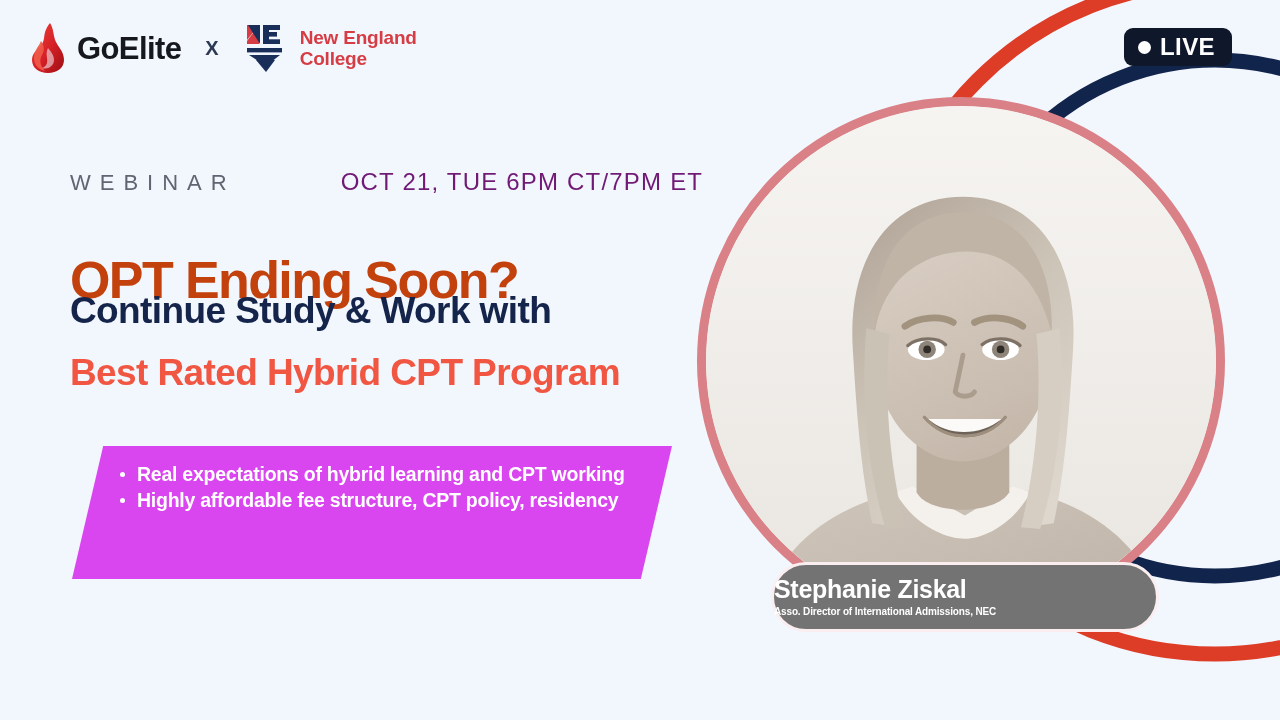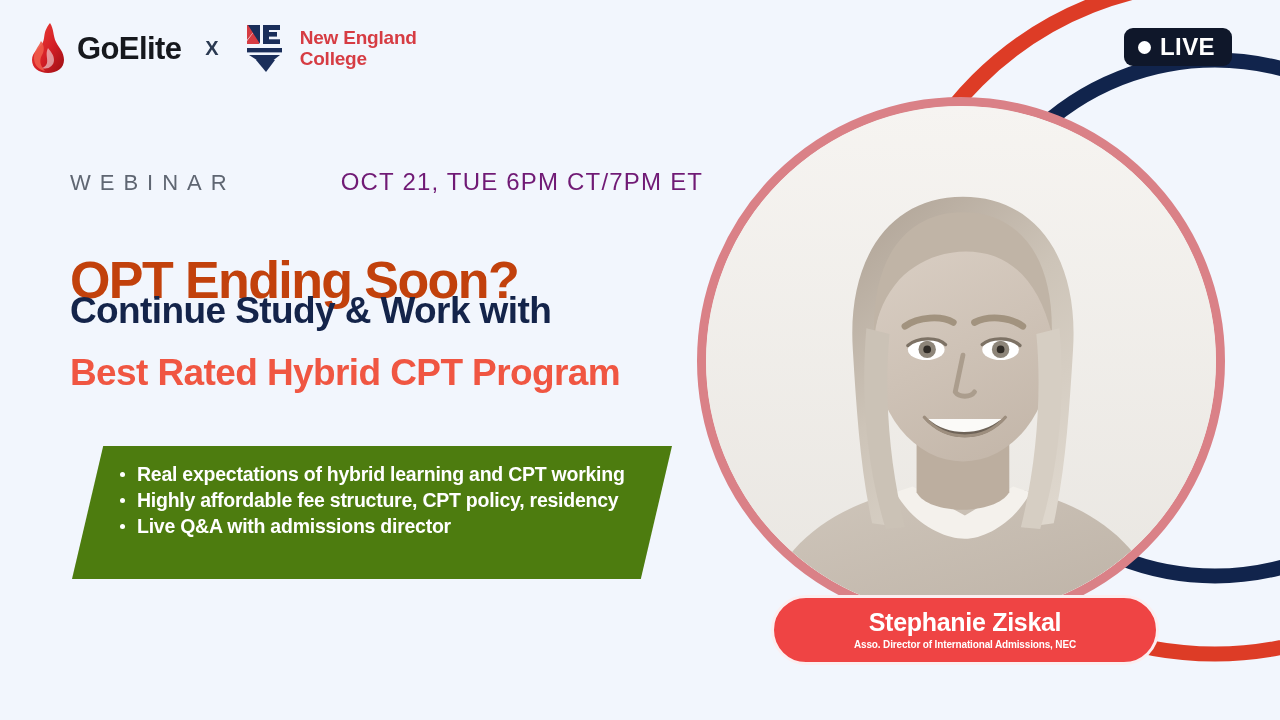--- a/index.html
+++ b/index.html
@@ -172,21 +172,21 @@
     z-index: 5;
   }
 
   
   .bullets-panel {
     position: absolute;
     left: 72px;
     top: 446px;
     width: 600px;
     height: 133px;
-    background: #4d7c0f;
+    background: #d946ef;
     clip-path: polygon(5.2% 0%, 100% 0%, 94.8% 100%, 0% 100%);
     z-index: 5;
   }
   .bullets-list {
     margin: 0;
     padding: 15px 0 0 48px;
     list-style: none;
   }
   .bullets-list li {
     position: relative;
@@ -239,30 +239,29 @@
     height: 100%;
   }
 
   
   .speaker-badge {
     position: absolute;
     left: 771px;
     top: 562px;
     width: 388px;
     height: 70px;
-    background: #ef4444;
+    background: #737373;
     border: 3px solid #fbeef0;
     border-radius: 35px;
     box-sizing: border-box;
     display: flex;
     flex-direction: column;
-    align-items: center;
+    align-items: flex-start;
     justify-content: center;
     z-index: 8;
-    margin-top: 33px;
   }
   .speaker-name {
     color: #ffffff;
     font-size: 25px;
     font-weight: 700;
     letter-spacing: -0.3px;
     line-height: 1.08;
   }
   .speaker-title {
     color: #ffffff;
@@ -336,21 +335,20 @@
   </div>
 
   <h1 class="headline">OPT Ending Soon?</h1>
   <div class="subline-1">Continue Study &amp; Work with</div>
   <div class="subline-2">Best Rated Hybrid CPT Program</div>
 
   <div class="bullets-panel">
     <ul class="bullets-list">
       <li>Real expectations of hybrid learning and CPT working</li>
       <li>Highly affordable fee structure, CPT policy, residency</li>
-      <li>Live Q&amp;A with admissions director</li>
     </ul>
   </div>
 
   <div class="portrait-wrap">
     <div class="portrait-ring">
       <div class="portrait-photo">
         <svg viewBox="0 0 528 528" preserveAspectRatio="xMidYMid slice">
           <defs>
             <linearGradient id="bgWall" x1="0" y1="0" x2="0" y2="1">
               <stop offset="0%" stop-color="#f6f4f1"></stop>

